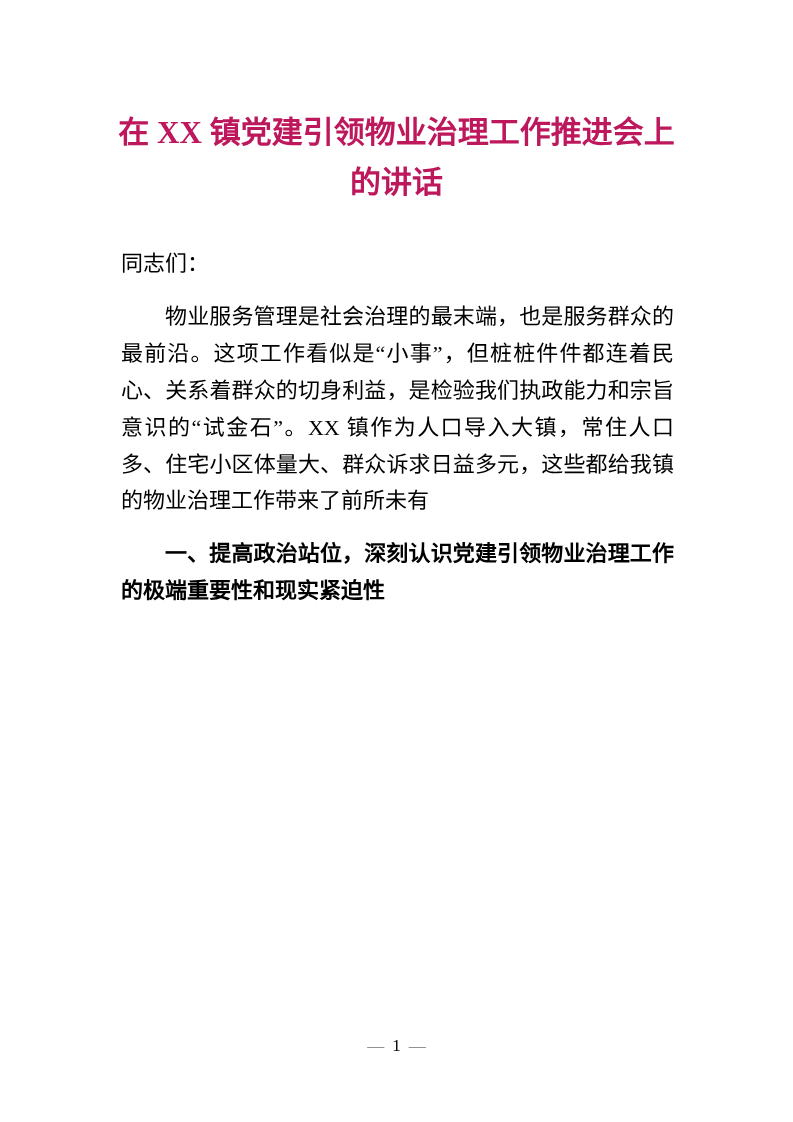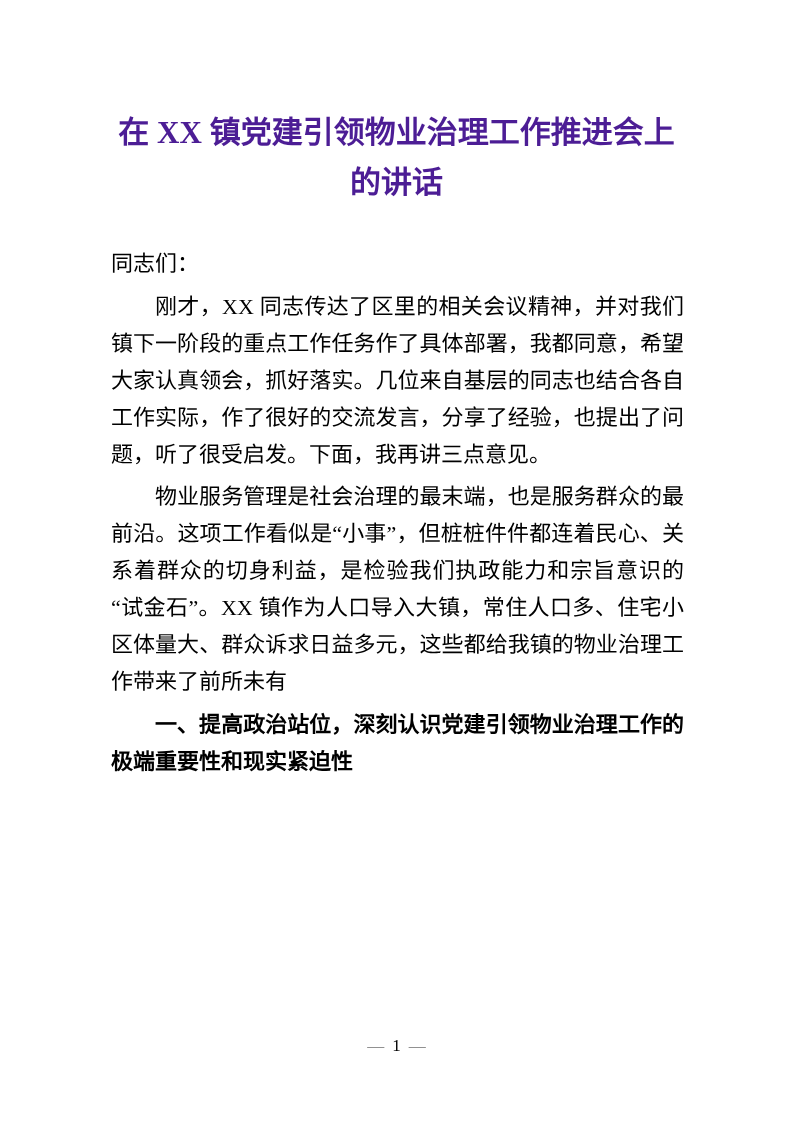--- a/index.html
+++ b/index.html
@@ -15,37 +15,37 @@
     overflow: hidden;
     color: #000000;
   }
   .doc-title {
     margin: 108px 90px 0 90px;
     text-align: center;
     font-family: "Liberation Serif", "DejaVu Serif", serif;
     font-weight: bold;
     font-size: 31px;
     line-height: 50px;
-    color: #4c1d95;
+    color: #be185d;
   }
   .doc-title .title-line {
     display: block;
   }
   .content {
     margin: 38px 104px 0 105px;
     width: 585px;
     font-family: "Liberation Serif", "DejaVu Serif", serif;
     font-size: 22px;
     line-height: 36.9px;
     text-align: justify;
     text-justify: inter-ideograph;
     color: #000000;
   }
   .para {
-    margin: 6px;
+    margin: 16px;
     text-indent: 2em;
   }
   .para.salutation {
     text-indent: 0;
   }
   .para.heading {
     font-family: "Liberation Sans", "DejaVu Sans", sans-serif;
     font-weight: bold;
   }
   .footer {
@@ -72,21 +72,20 @@
 
 <div class="page">
 
   <h1 class="doc-title">
     <span class="title-line">在 XX 镇党建引领物业治理工作推进会上</span>
     <span class="title-line">的讲话</span>
   </h1>
 
   <div class="content">
     <p class="para salutation">同志们：</p>
-    <p class="para">刚才，XX 同志传达了区里的相关会议精神，并对我们镇下一阶段的重点工作任务作了具体部署，我都同意，希望大家认真领会，抓好落实。几位来自基层的同志也结合各自工作实际，作了很好的交流发言，分享了经验，也提出了问题，听了很受启发。下面，我再讲三点意见。</p>
     <p class="para">物业服务管理是社会治理的最末端，也是服务群众的最前沿。这项工作看似是“小事”，但桩桩件件都连着民心、关系着群众的切身利益，是检验我们执政能力和宗旨意识的“试金石”。XX 镇作为人口导入大镇，常住人口多、住宅小区体量大、群众诉求日益多元，这些都给我镇的物业治理工作带来了前所未有</p>
     <p class="para heading">一、提高政治站位，深刻认识党建引领物业治理工作的极端重要性和现实紧迫性</p>
   </div>
 
   <div class="footer">
     <span class="dash">—</span><span class="page-num">1</span><span class="dash">—</span>
   </div>
 
 </div>
 

